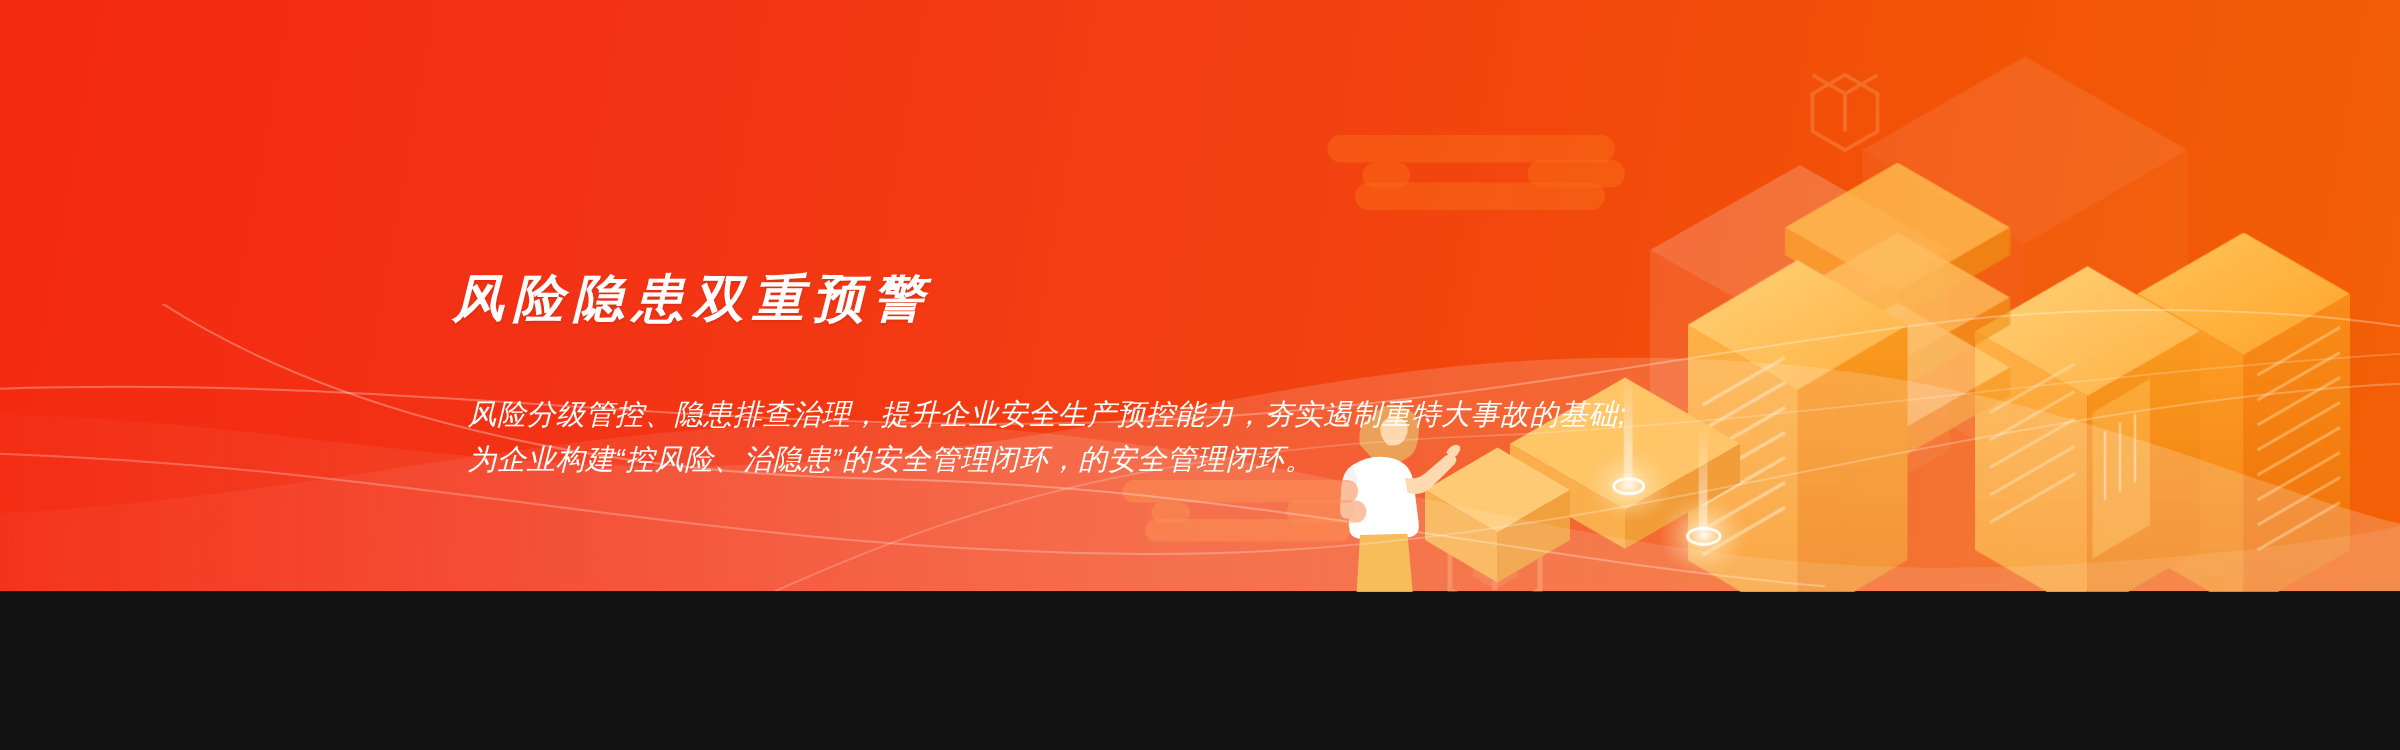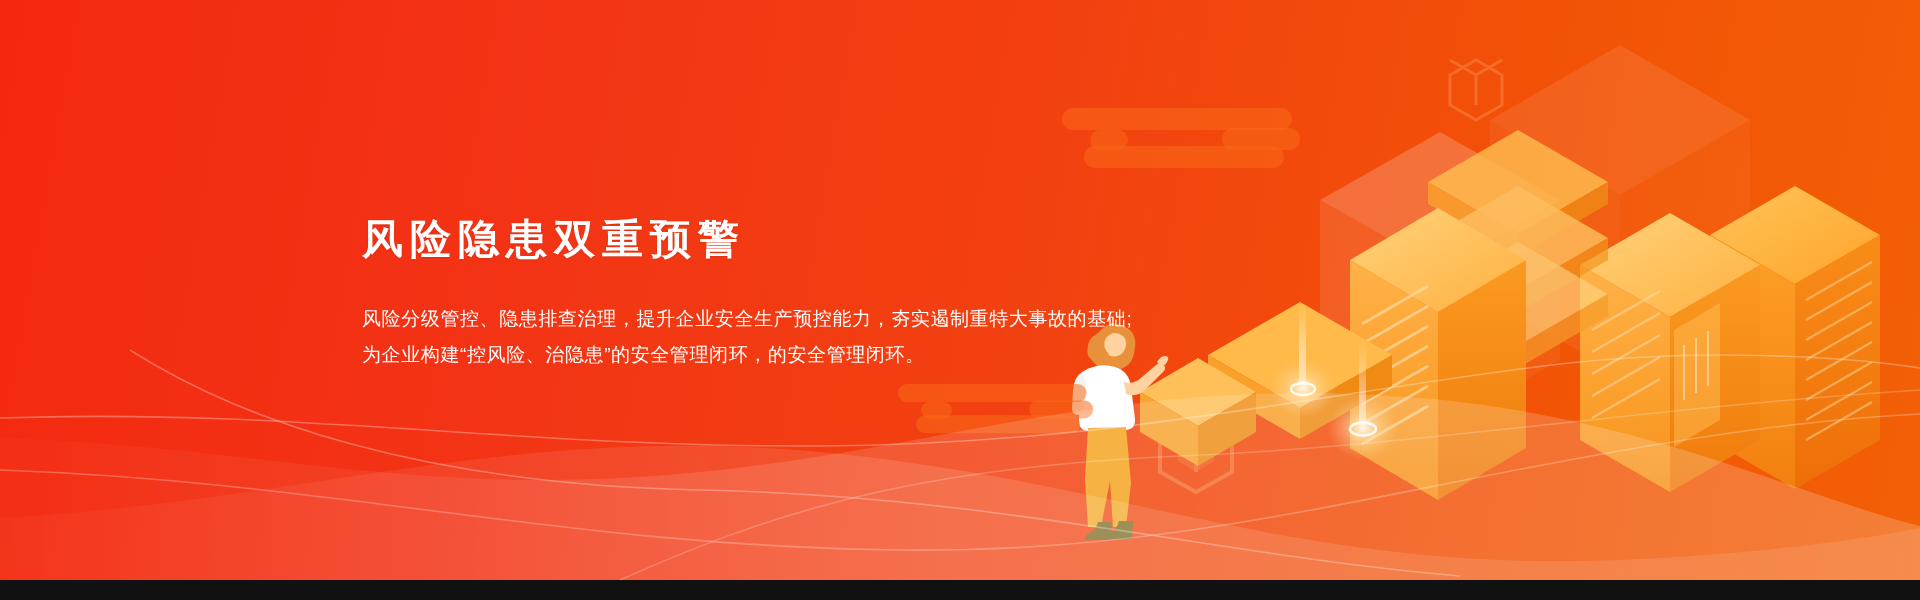--- a/index.html
+++ b/index.html
@@ -3,24 +3,25 @@
 <meta charset="utf-8">
 <style>
   html, body {
     margin: 0;
     padding: 0;
     background: #111;
   }
   .banner {
     position: relative;
     width: 1920px;
-    height: 580px;
+    height: 473px;
     overflow: hidden;
     font-family: "Liberation Sans", "DejaVu Sans", sans-serif;
     background: linear-gradient(100deg, #F3290F 0%, #F33315 26%, #F24210 55%, #F25406 80%, #F26006 100%);
+    font-style: italic;
   }
 
   
   .cloud {
     position: absolute;
     pointer-events: none;
   }
   .cloud span {
     position: absolute;
     display: block;
@@ -67,24 +68,24 @@
     margin: 0;
     color: #FFFFFF;
     font-size: 41px;
     font-weight: 700;
     letter-spacing: 7px;
     line-height: 1.25;
     text-shadow: 0 1px 2px rgba(140,24,0,.18);
     white-space: nowrap;
   }
   .subtitle {
-    margin: 0;
+    margin: 12px;
     padding-top: 36px;
     color: #FFFFFF;
-    font-size: 19px;
+    font-size: 23px;
     font-weight: 400;
     line-height: 36px;
     letter-spacing: .6px;
     white-space: nowrap;
   }
   .subtitle .line { display: block; }
 </style>
 </head>
 <body>
 

